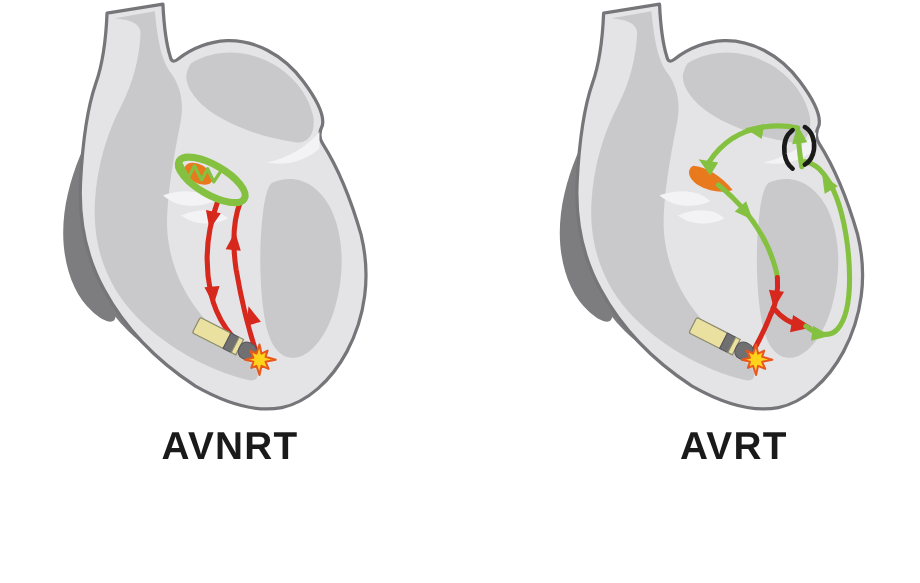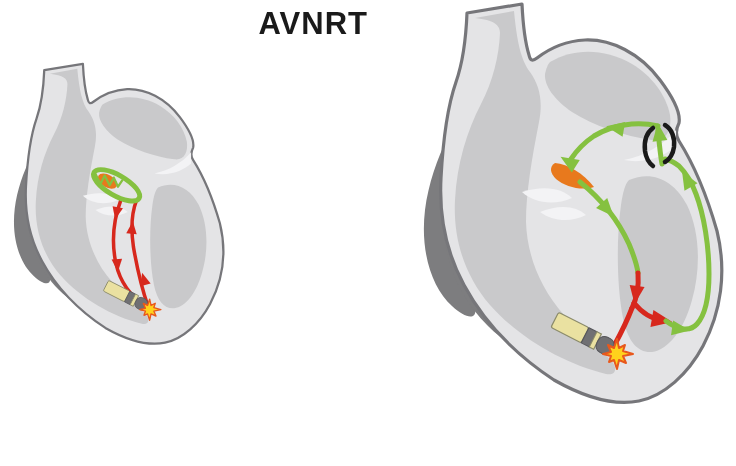--- a/index.html
+++ b/index.html
@@ -5,21 +5,21 @@
   :root{
     --heart-wall:#e4e4e6; --chamber:#c9c9cb; --shadow:#7d7d7f; --outline:#76767a;
     --highlight:#f3f3f5; --circuit-green:#85c140; --circuit-red:#d7281d;
     --av-node-orange:#e8791d; --accessory-pathway-black:#1a1a1a;
     --catheter-shaft:#eae1a1; --catheter-band:#707073; --catheter-outline:#8b8b6b;
     --spark-fill:#ffd21c; --spark-outline:#e8581c; --label-color:#1a1a1a; --background:#ffffff;
   }
   html,body{margin:0;padding:0;}
   body{background:var(--background);font-family:"Liberation Sans","DejaVu Sans",sans-serif;}
   .figure{position:relative;width:736px;height:466px;background:var(--background);display:flex;overflow:hidden;}
-  .panel{width:368px;height:380px;display:flex;flex-direction:row;}
+  .panel{width:368px;height:380px;display:flex;flex-direction:column;}
   .heart-svg{display:block;width:368px;height:410px;}
   .panel-label{height:56px;display:flex;align-items:flex-start;justify-content:center;
     font-size:31px;font-weight:bold;letter-spacing:1px;color:var(--label-color);padding-top:6px;box-sizing:border-box;}
   .panel--avrt .panel-label{padding-left:70px;}
   
   .shadow{fill:var(--shadow);}
   .wall{fill:var(--heart-wall);stroke:var(--outline);stroke-width:3.2;stroke-linejoin:round;}
   .chamber{fill:var(--chamber);}
   .accent{fill:var(--highlight);}
   .green-line{stroke:var(--circuit-green);stroke-width:5;fill:none;stroke-linecap:round;}
@@ -163,15 +163,16 @@
 
           <path class="black-line" d="M 249,128 C 242,133 240,142 241,151 C 242,158 245,163 249,166"></path>
           <path class="black-line" d="M 261,125 C 268,129 271,138 270,147 C 269,154 266,159 261,162"></path>
         </g>
 
         <g>
           <use href="#catheter"></use>
         </g>
       </g>
     </svg>
+    <div class="panel-label">AVRT</div>
   </div>
 
 </div>
 
 </body></html>

